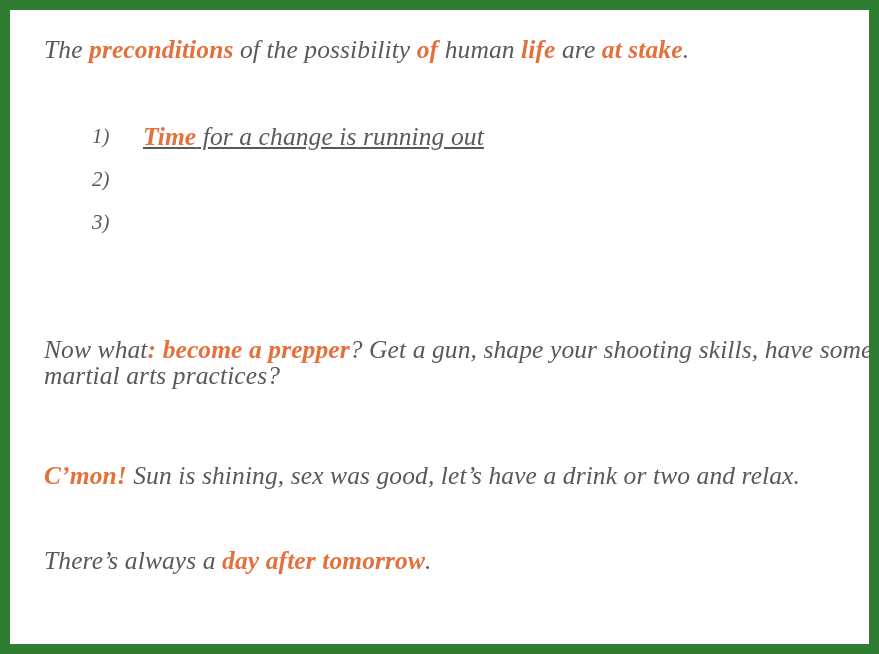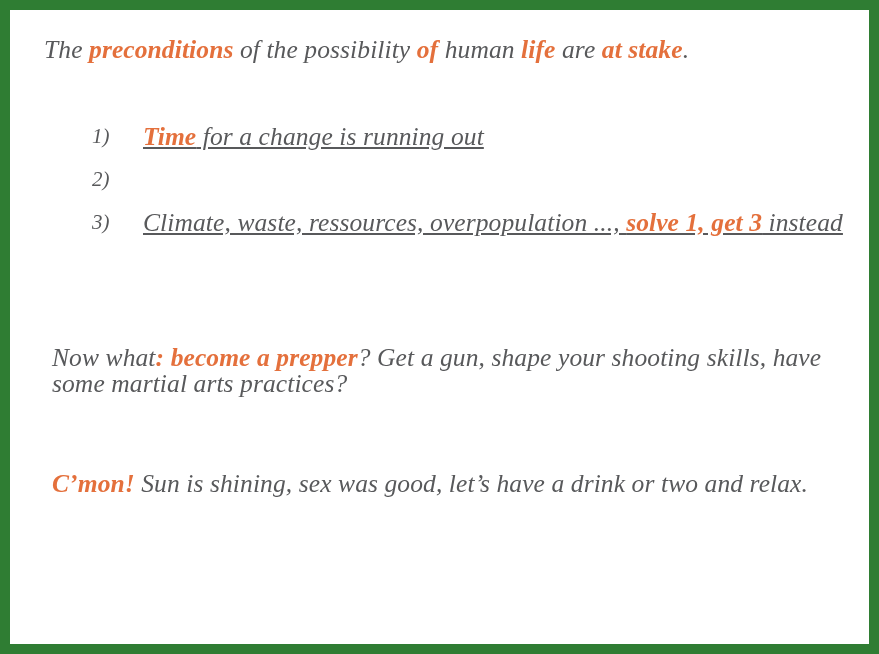--- a/index.html
+++ b/index.html
@@ -72,21 +72,21 @@
     white-space: nowrap;
     text-decoration: underline;
   }
   
   .para {
     position: absolute;
     left: 34px;
     width: 830px;
   }
   .para p {
-    margin: 8px;
+    margin: 0;
   }
   .p-prepper { top: 327px; line-height: 1.62; }
   .p-cmon    { top: 453px; }
   .p-tomorrow{ top: 538px; }
 </style>
 </head>
 <body>
 
 <div class="slide">
   <div class="canvas">
@@ -101,28 +101,30 @@
         <span class="marker">1)</span>
         <span class="item-text txt"><em class="hl">Time</em><span> for a change is running out</span></span>
       </div>
 
       <div class="list-item">
         <span class="marker">2)</span>
       </div>
 
       <div class="list-item">
         <span class="marker">3)</span>
-        <span class="item-text txt"><span>Climate, waste, ressources, overpopulation ..., </span><em class="hl">solve 1, get 3</em><span> instead</span></span>
       </div>
 
     </div>
 
     <div class="para p-prepper">
       <p class="txt"><span>Now what</span><em class="hl">: </em><em class="hl">become a prepper</em><span>? Get a gun, shape your shooting skills, have some martial arts practices?</span></p>
     </div>
 
     <div class="para p-cmon">
       <p class="txt"><em class="hl">C’mon!</em><span> Sun is shining, sex was good, let’s have a drink or two and relax.</span></p>
     </div>
 
+    <div class="para p-tomorrow">
+      <p class="txt"><span>There’s always a </span><em class="hl">day after tomorrow</em><span>.</span></p>
+    </div>
 
   </div>
 </div>
 
 </body></html>

